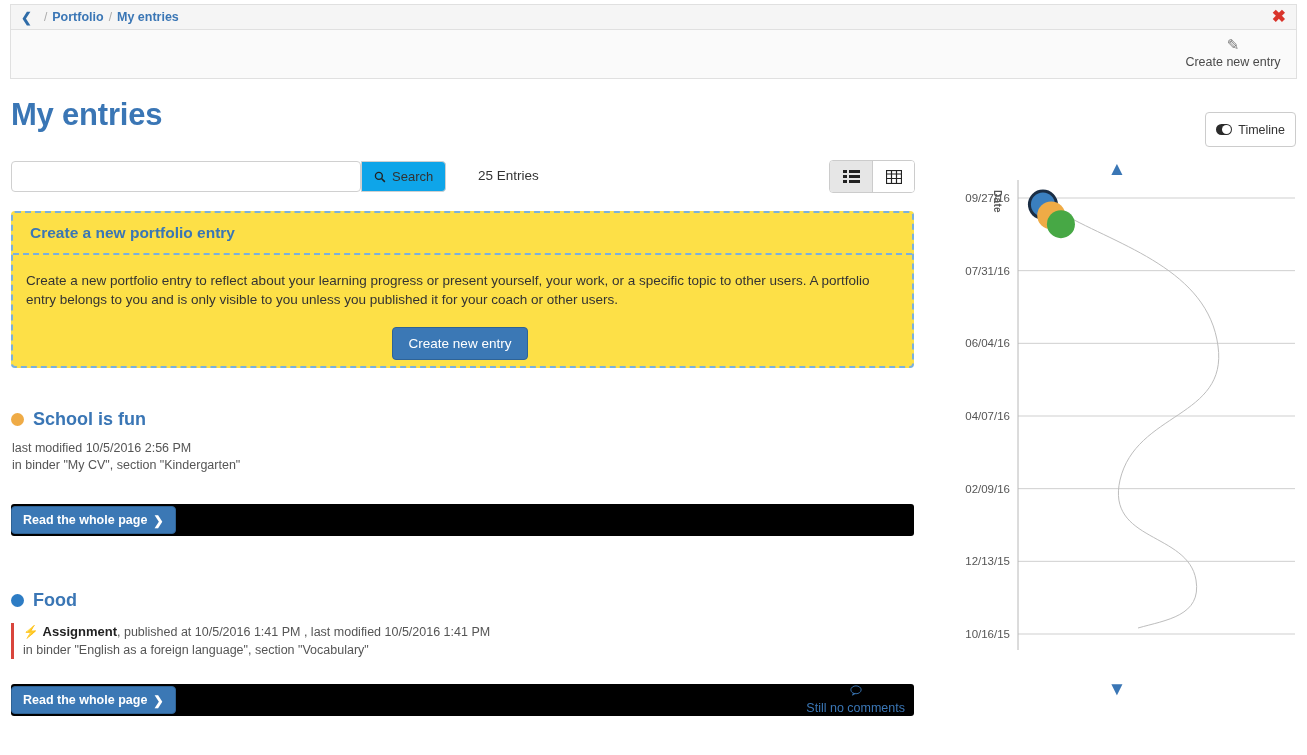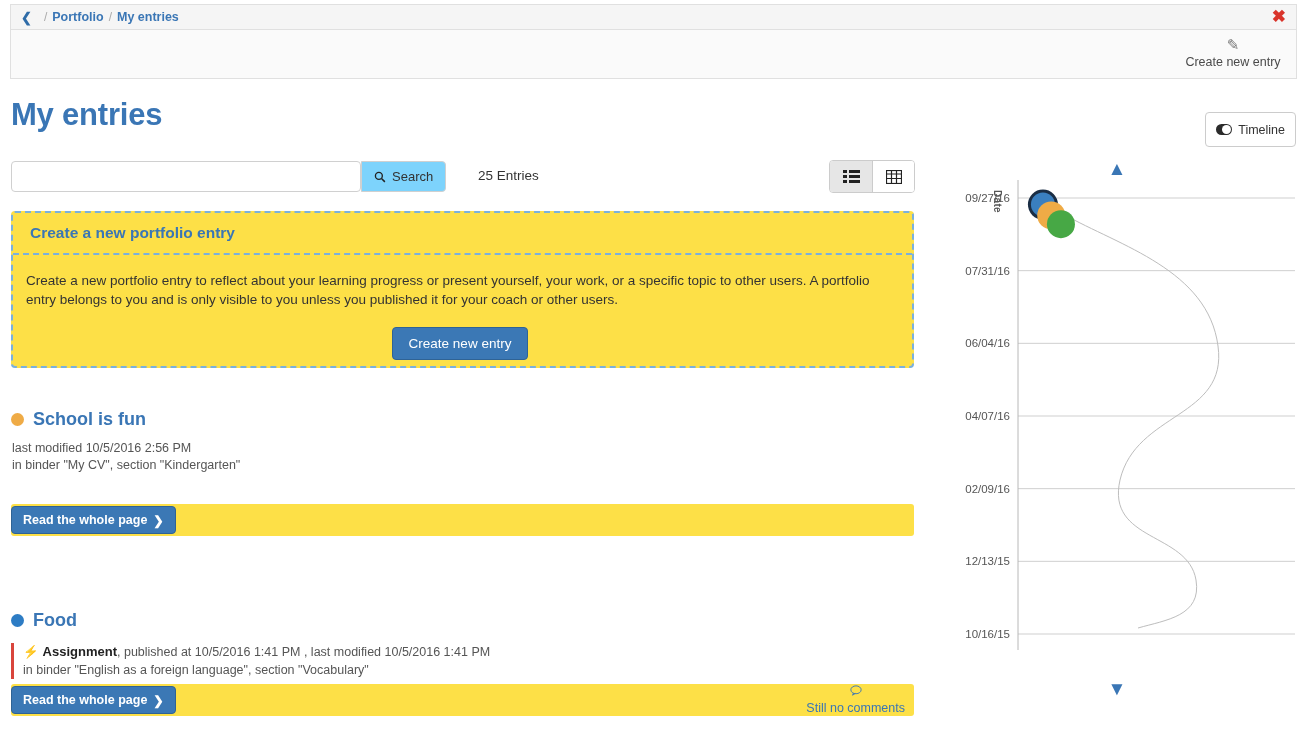--- a/index.html
+++ b/index.html
@@ -80,21 +80,21 @@
   .search-input {
     position: absolute; left: 11px; top: 161px;
     width: 350px; height: 31px;
     border: 1px solid #d0d0d0; border-radius: 4px;
     padding: 0 8px; font-size: 13px; font-family: "Liberation Sans", sans-serif;
     background: #fff; outline: none;
   }
   .search-btn {
     position: absolute; left: 361px; top: 161px;
     height: 31px; padding: 0 12px;
-    background: #7dd3fc; border: 1px solid #d0d0d0; border-radius: 0 4px 4px 0;
+    background: #0ea5e9; border: 1px solid #d0d0d0; border-radius: 0 4px 4px 0;
     display: flex; align-items: center; gap: 6px;
     font-size: 13px; color: #333; cursor: pointer;
     font-family: "Liberation Sans", sans-serif;
   }
   .entries-count {
     position: absolute; left: 478px; top: 168px;
     font-size: 13.5px; color: #333;
   }
 
   .view-group {
@@ -141,21 +141,21 @@
     border-left: 3px solid #d9453c;
     padding-left: 9px; margin-top: 12px;
   }
   .assign-line1 { font-size: 12.5px; color: #555; line-height: 18px; }
   .assign-bolt { color: #d9453c; font-weight: bold; margin-right: 4px; }
   .assign-name { color: #222; font-weight: bold; font-size: 13px; }
   .assign-line2 { font-size: 12.5px; color: #555; line-height: 18px; }
 
   .entry-footer {
     position: absolute; left: 11px; width: 903px; height: 32px;
-    background: #fde047; border-radius: 3px;
+    background: #000000; border-radius: 3px;
     display: flex; align-items: center; justify-content: space-between;
   }
   .read-btn {
     background: #3b78b5; color: #fff; border: 1px solid #2f6395;
     border-radius: 4px; height: 28px; padding: 0 11px;
     font-size: 12.5px; font-weight: bold; cursor: pointer;
     display: flex; align-items: center; gap: 6px;
     font-family: "Liberation Sans", sans-serif;
     margin-left: 0; position: relative; top: 0;
   }
@@ -255,21 +255,21 @@
     <div>in binder "My CV", section "Kindergarten"</div>
   </div>
 </div>
 <div class="entry-footer" style="top:504px;">
   <button class="read-btn">
     <span>Read the whole page</span>
     <span>❯</span>
   </button>
 </div>
 
-<div class="entry" style="top:610px;">
+<div class="entry" style="top:590px;">
   <div class="entry-title-row">
     <span class="bullet" style="background: rgb(45, 124, 196);"></span>
     <span class="entry-title">Food</span>
   </div>
   <div class="assign-block">
     <div class="assign-line1">
       <span class="assign-bolt">⚡</span><span class="assign-name">Assignment</span><span>, published at 10/5/2016 1:41 PM , last modified 10/5/2016 1:41 PM</span>
     </div>
     <div class="assign-line2">in binder "English as a foreign language", section "Vocabulary"</div>
   </div>

